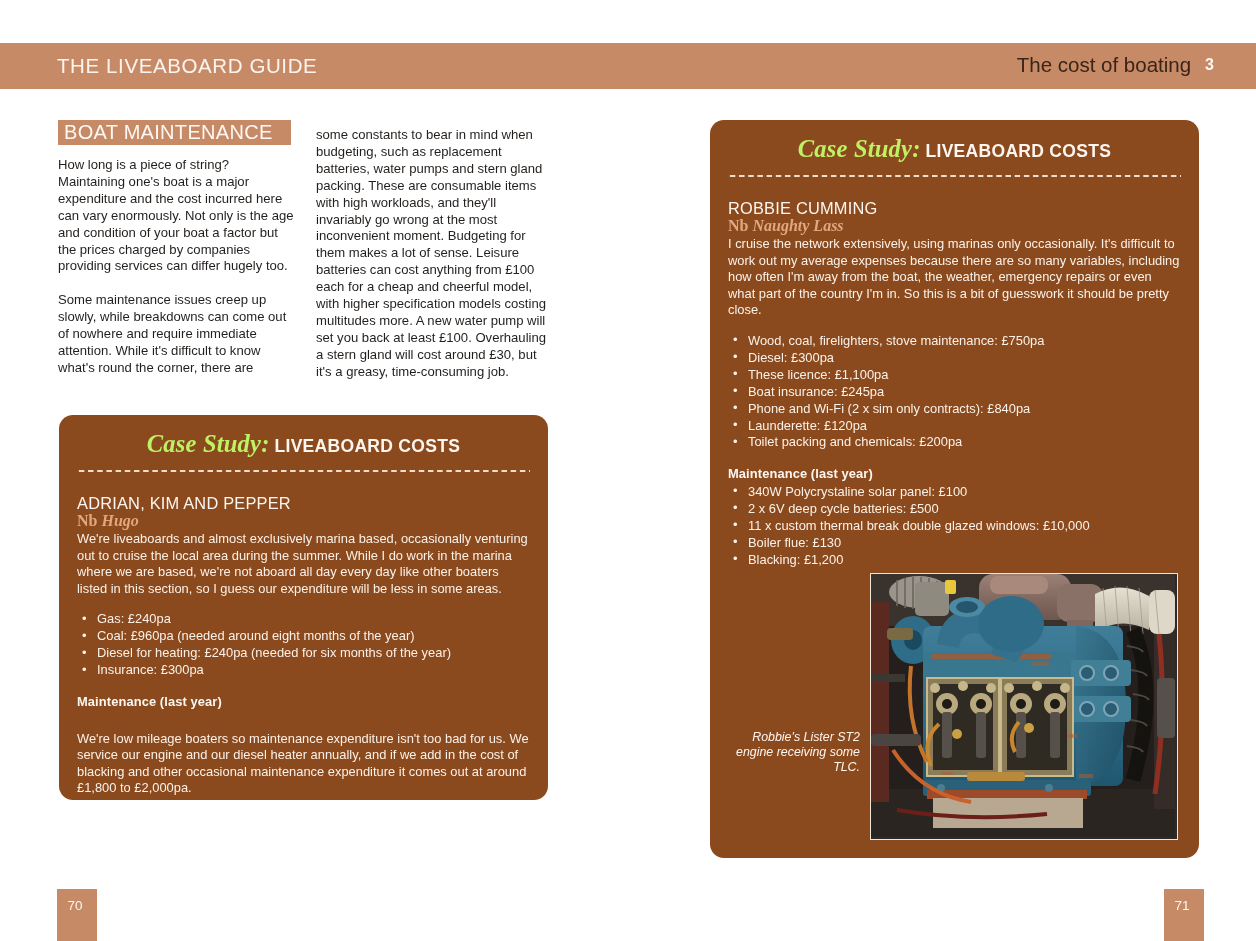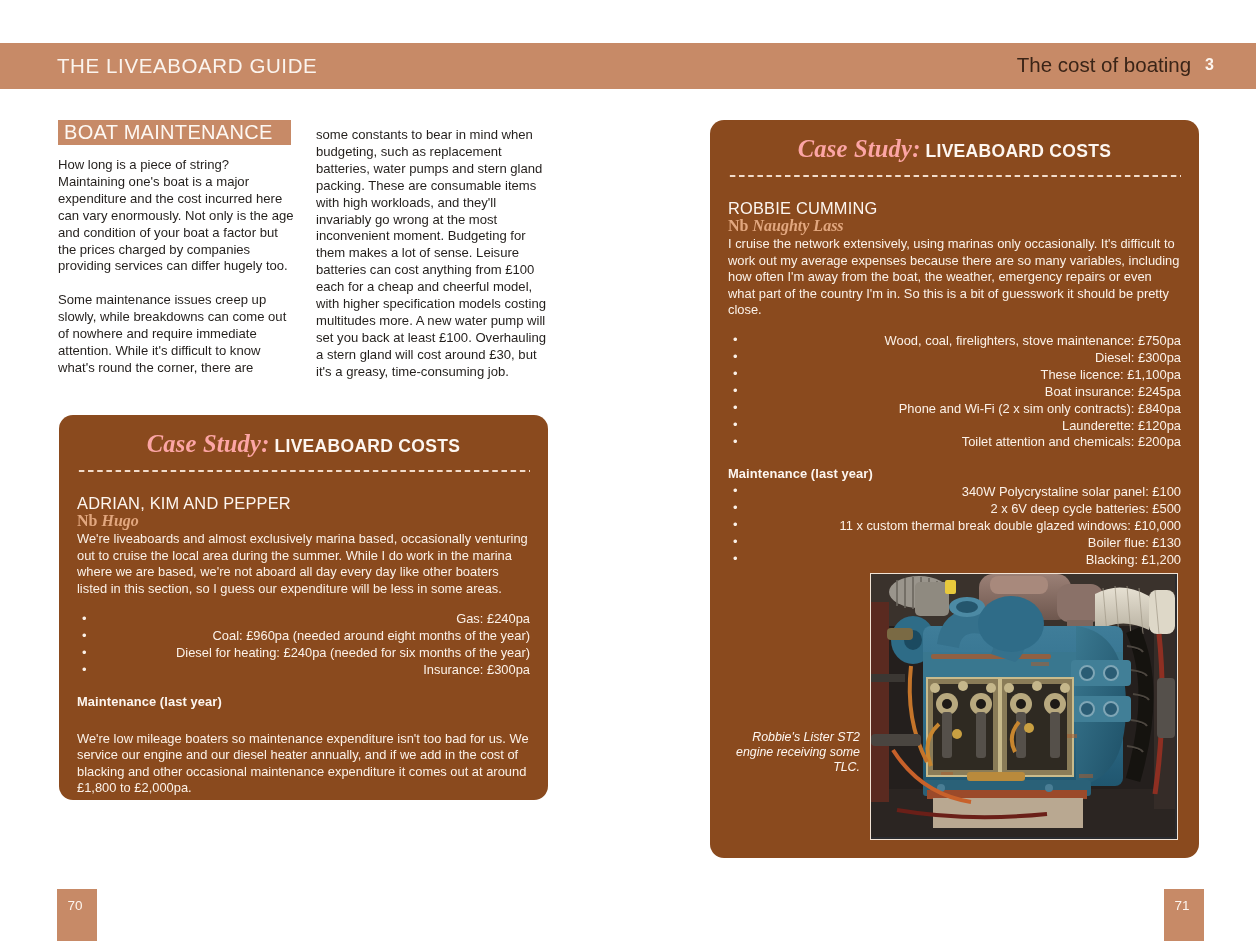--- a/index.html
+++ b/index.html
@@ -91,21 +91,21 @@
   .case-head {
     text-align: center;
     padding-top: 15px;
     white-space: nowrap;
   }
   .case-head .cs {
     font-family: "Liberation Serif", serif;
     font-style: italic;
     font-weight: 700;
     font-size: 24.5px;
-    color: #fca5a5;
+    color: #bef264;
     letter-spacing: 0.2px;
   }
   .case-head .lc {
     font-family: "Liberation Sans", sans-serif;
     font-weight: 700;
     font-size: 17.5px;
     color: #fdf6f0;
     letter-spacing: 0.3px;
     margin-left: 5px;
     margin-top: 44px;
@@ -143,21 +143,20 @@
   .case-para { margin: 0; }
   .case-list {
     list-style: none;
     margin: 14px 0 0 0;
     padding: 0;
   }
   .case-list li {
     position: relative;
     padding-left: 20px;
     line-height: 16.9px;
-    text-align: right;
   }
   .case-list li::before {
     content: "\2022";
     position: absolute;
     left: 5px; top: -0.5px;
     color: #fbf1e8;
     font-size: 13px;
   }
   .sub-head {
     font-weight: 700;
@@ -257,21 +256,21 @@
     <div class="person-name">ROBBIE CUMMING</div>
     <div class="boat-name"><span>Nb</span> <em>Naughty Lass</em></div>
     <p class="case-para">I cruise the network extensively, using marinas only occasionally. It's difficult to work out my average expenses because there are so many variables, including how often I'm away from the boat, the weather, emergency repairs or even what part of the country I'm in. So this is a bit of guesswork it should be pretty close.</p>
     <ul class="case-list">
       <li>Wood, coal, firelighters, stove maintenance: £750pa</li>
       <li>Diesel: £300pa</li>
       <li>These licence: £1,100pa</li>
       <li>Boat insurance: £245pa</li>
       <li>Phone and Wi-Fi (2 x sim only contracts): £840pa</li>
       <li>Launderette: £120pa</li>
-      <li>Toilet attention and chemicals: £200pa</li>
+      <li>Toilet packing and chemicals: £200pa</li>
     </ul>
     <div class="sub-head">Maintenance (last year)</div>
     <ul class="case-list" style="margin-top:1px">
       <li>340W Polycrystaline solar panel: £100</li>
       <li>2 x 6V deep cycle batteries: £500</li>
       <li>11 x custom thermal break double glazed windows: £10,000</li>
       <li>Boiler flue: £130</li>
       <li>Blacking: £1,200</li>
     </ul>
   </div>

